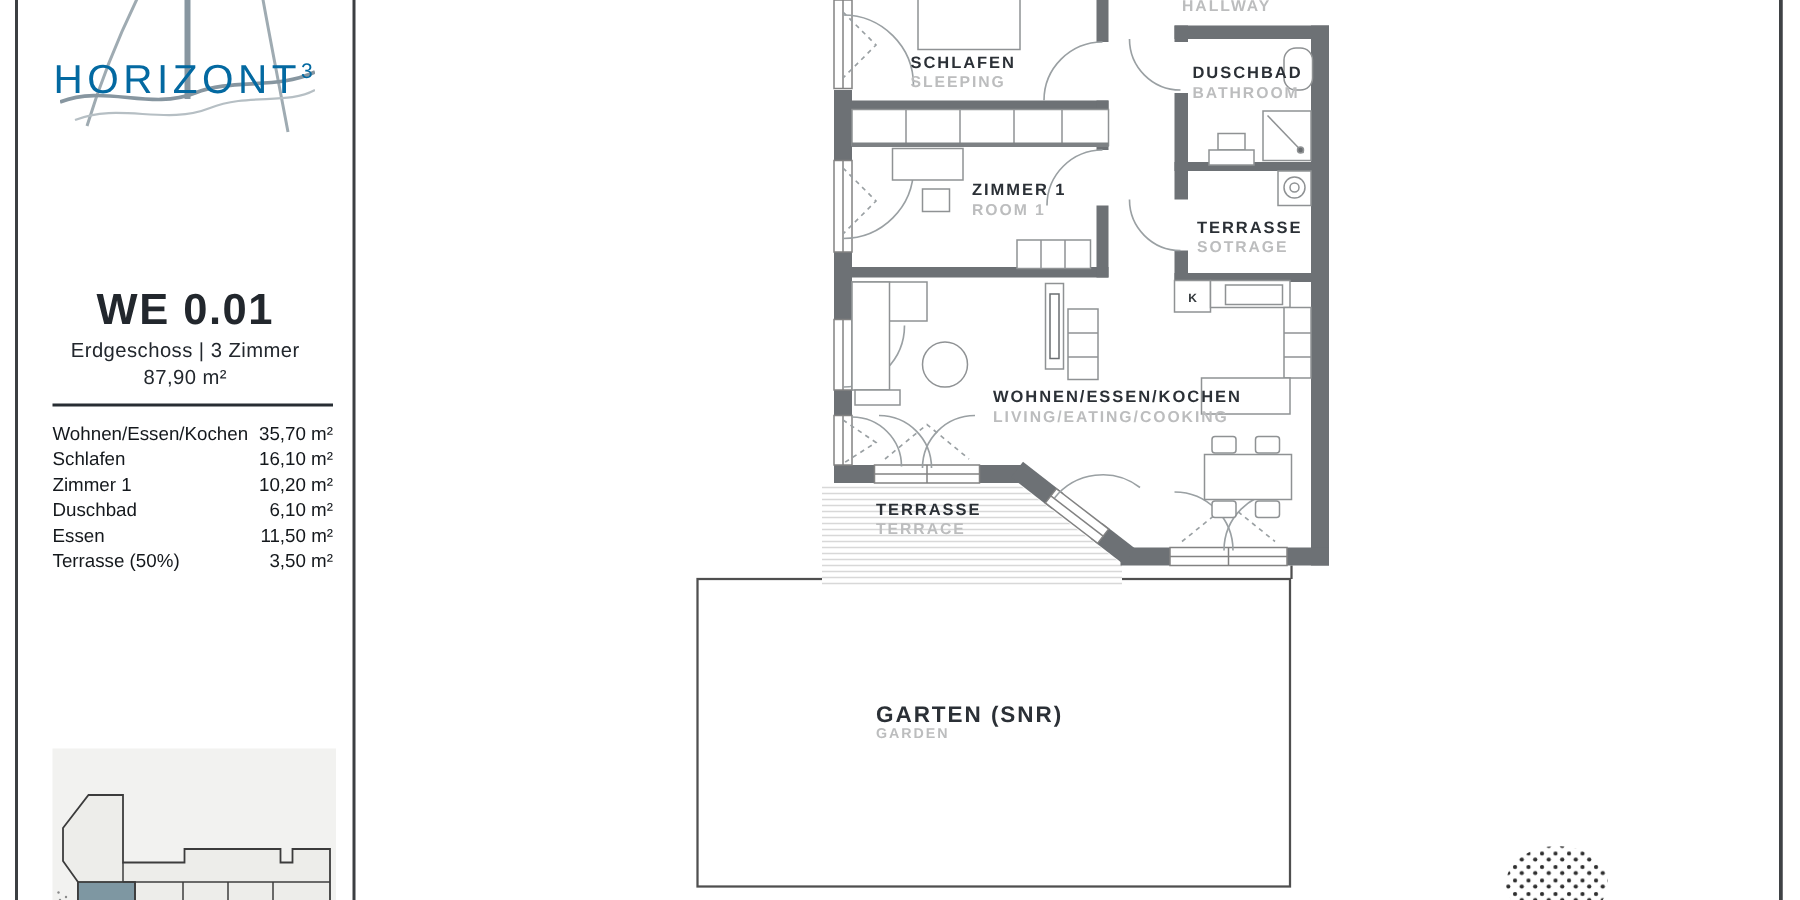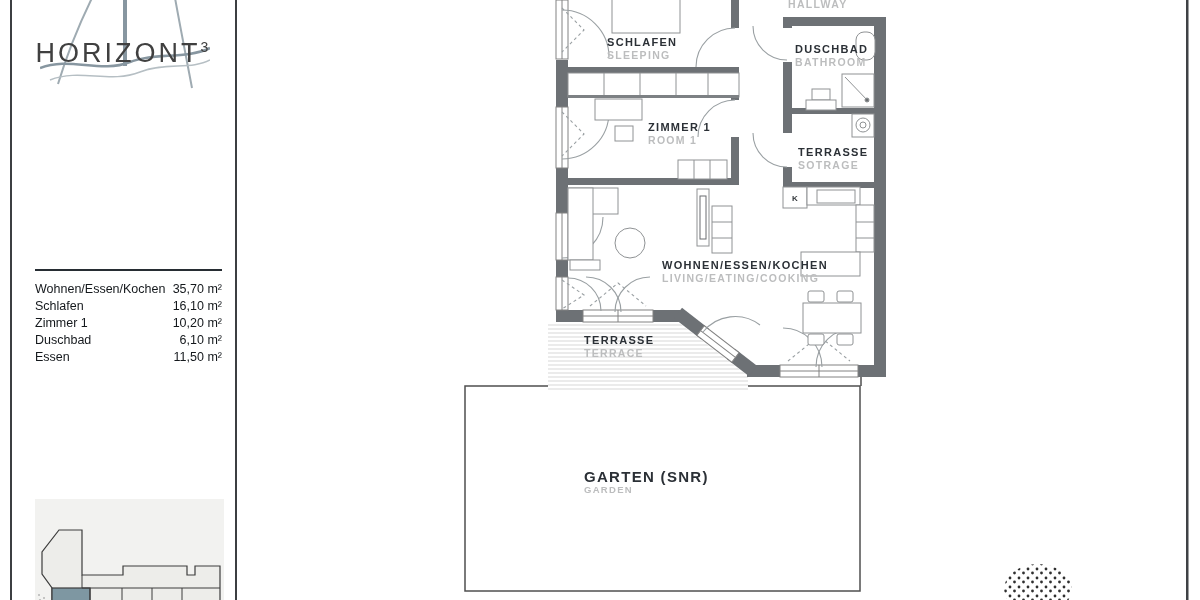--- a/index.html
+++ b/index.html
@@ -20,21 +20,21 @@
     display:flex;align-items:center;justify-content:center;
     font-size:8px;font-weight:700;color:#33383c;}
   
   .sidebar{
     position:absolute;z-index:3;left:10px;top:-6px;width:227px;height:612px;
     border:2px solid #3c3f42;background:#ffffff;box-sizing:border-box;
   }
   .logo-wrap{position:absolute;left:28px;top:0;width:170px;height:100px;}
   .brand{
     position:absolute;left:0;top:42px;width:100%;text-align:center;
-    font-size:27px;letter-spacing:3px;color:#404040;font-weight:400;
+    font-size:27px;letter-spacing:3px;color:#0369a1;font-weight:400;
   }
   .brand sup{font-size:14px;}
   .unit-head{position:absolute;left:0;top:196px;width:100%;text-align:center;color:#22272d;}
   .unit-id{font-size:29px;font-weight:600;letter-spacing:1px;line-height:30px;}
   .unit-sub{font-size:13.5px;margin-top:4px;letter-spacing:.3px;}
   .unit-area{font-size:13.5px;margin-top:3px;letter-spacing:.3px;}
   .divider{position:absolute;left:23px;top:273px;width:187px;height:2px;background:#272d33;}
   .room-table{position:absolute;left:23px;top:285px;width:187px;}
   .room-row{display:flex;justify-content:space-between;font-size:12.5px;color:#14181c;line-height:17px;}
   .room-row .a{text-align:left;}
@@ -265,20 +265,25 @@
       <path d="M18,88 C28,55 40,25 58,-10" fill="none" stroke="#9fabb2" stroke-width="2"></path>
       <path d="M152,92 C146,60 138,20 132,-15" fill="none" stroke="#9fabb2" stroke-width="2"></path>
       <path d="M0,72 C30,60 60,78 90,66 C115,56 145,64 170,52" fill="none" stroke="#8796a0" stroke-width="2.5"></path>
       <path d="M10,84 C40,72 70,88 100,76 C125,66 152,74 170,64" fill="none" stroke="#b6bfc4" stroke-width="1.5"></path>
     </svg>
   </div>
   <div class="brand">
     <span>HORIZONT</span><sup>3</sup>
   </div>
 
+  <div class="unit-head">
+    <div class="unit-id">WE 0.01</div>
+    <div class="unit-sub">Erdgeschoss | 3 Zimmer</div>
+    <div class="unit-area">87,90 m²</div>
+  </div>
   <div class="divider"></div>
 
   <div class="room-table">
     <div class="room-row">
       <span class="l">Wohnen/Essen/Kochen</span>
       <span class="a">35,70 m²</span>
     </div>
     <div class="room-row">
       <span class="l">Schlafen</span>
       <span class="a">16,10 m²</span>
@@ -287,20 +292,24 @@
       <span class="l">Zimmer 1</span>
       <span class="a">10,20 m²</span>
     </div>
     <div class="room-row">
       <span class="l">Duschbad</span>
       <span class="a">6,10 m²</span>
     </div>
     <div class="room-row">
       <span class="l">Essen</span>
       <span class="a">11,50 m²</span>
+    </div>
+    <div class="room-row">
+      <span class="l">Terrasse (50%)</span>
+      <span class="a">3,50 m²</span>
     </div>
   </div>
 
   <div class="minimap">
     <svg width="189" height="103" viewBox="0 0 189 103">
       <path d="M24,31 L47,31 L47,76 L88,76 L88,67 L152,67 L152,76 L160,76 L160,67 L185,67 L185,106 L17,106 L17,89 L7,75 L7,53 Z" fill="#ededea" stroke="#3c3c3c" stroke-width="1.2"></path>
       <rect x="17" y="89" width="38" height="17" fill="#7e97a2" stroke="#3c3c3c" stroke-width="1.2"></rect>
       <line x1="47" y1="89" x2="185" y2="89" stroke="#3c3c3c" stroke-width="1"></line>
       <line x1="47" y1="76" x2="47" y2="89" stroke="#3c3c3c" stroke-width="1"></line>
       <line x1="55" y1="89" x2="55" y2="103" stroke="#3c3c3c" stroke-width="1"></line>

